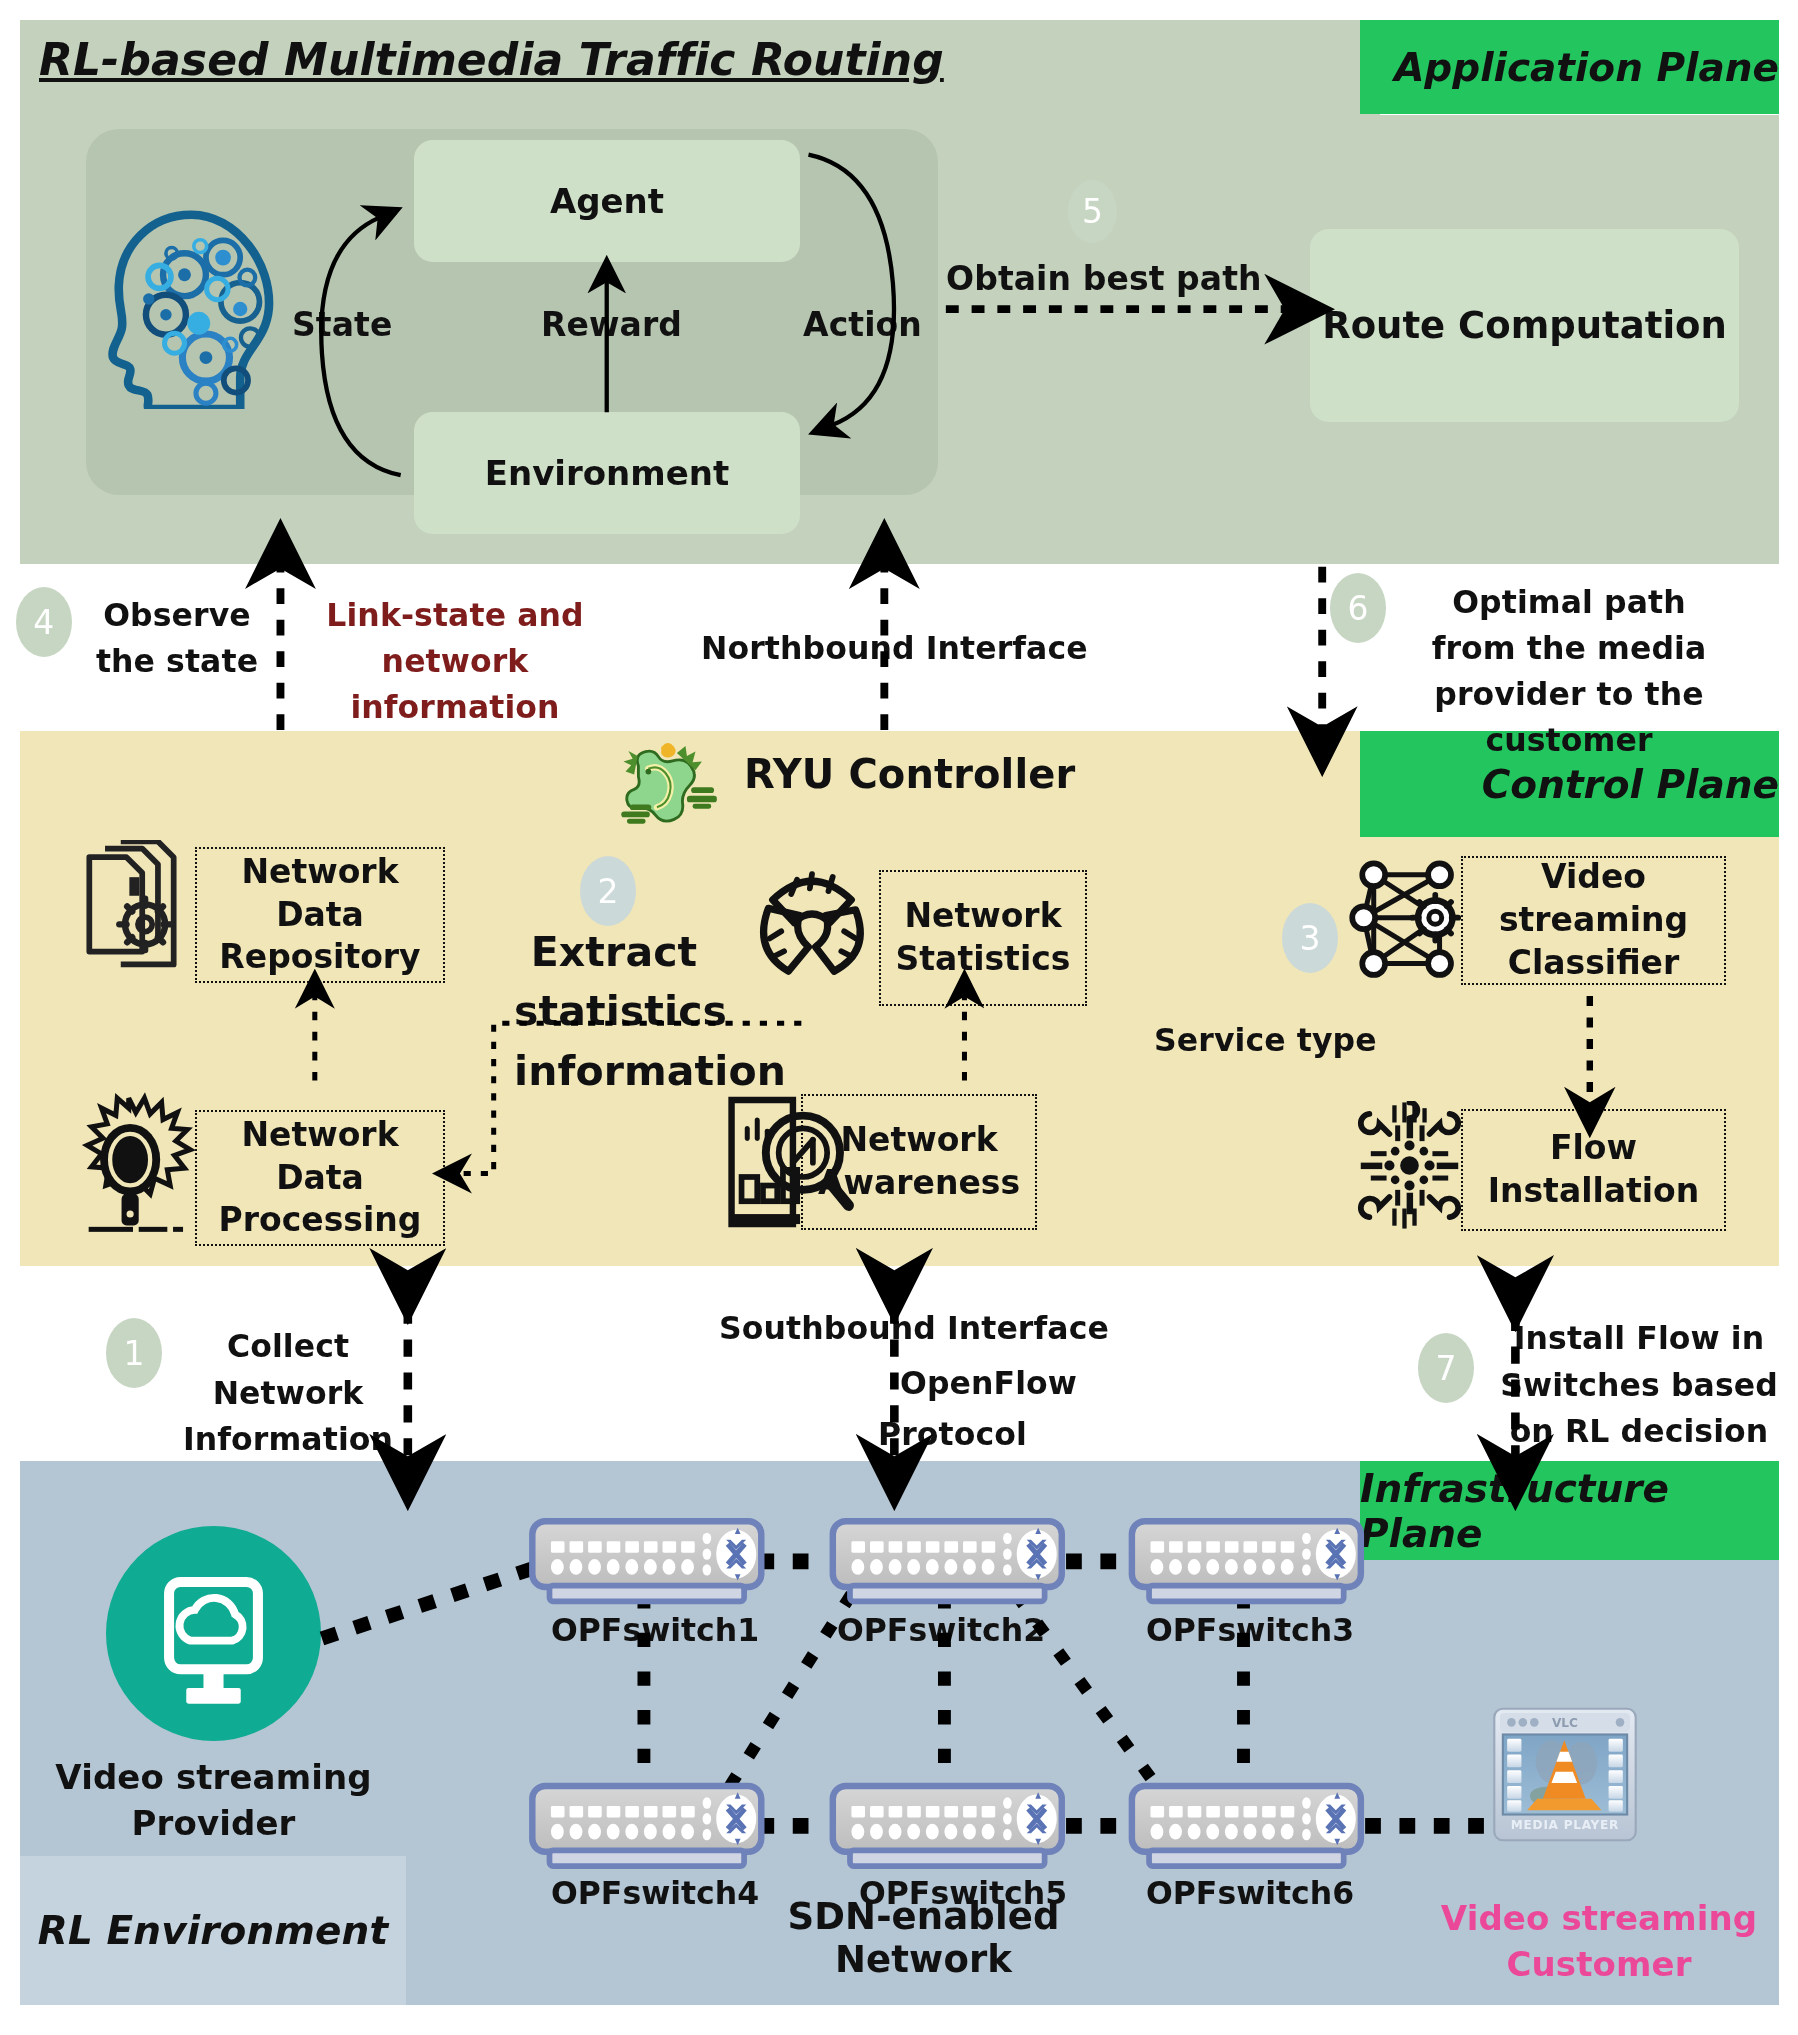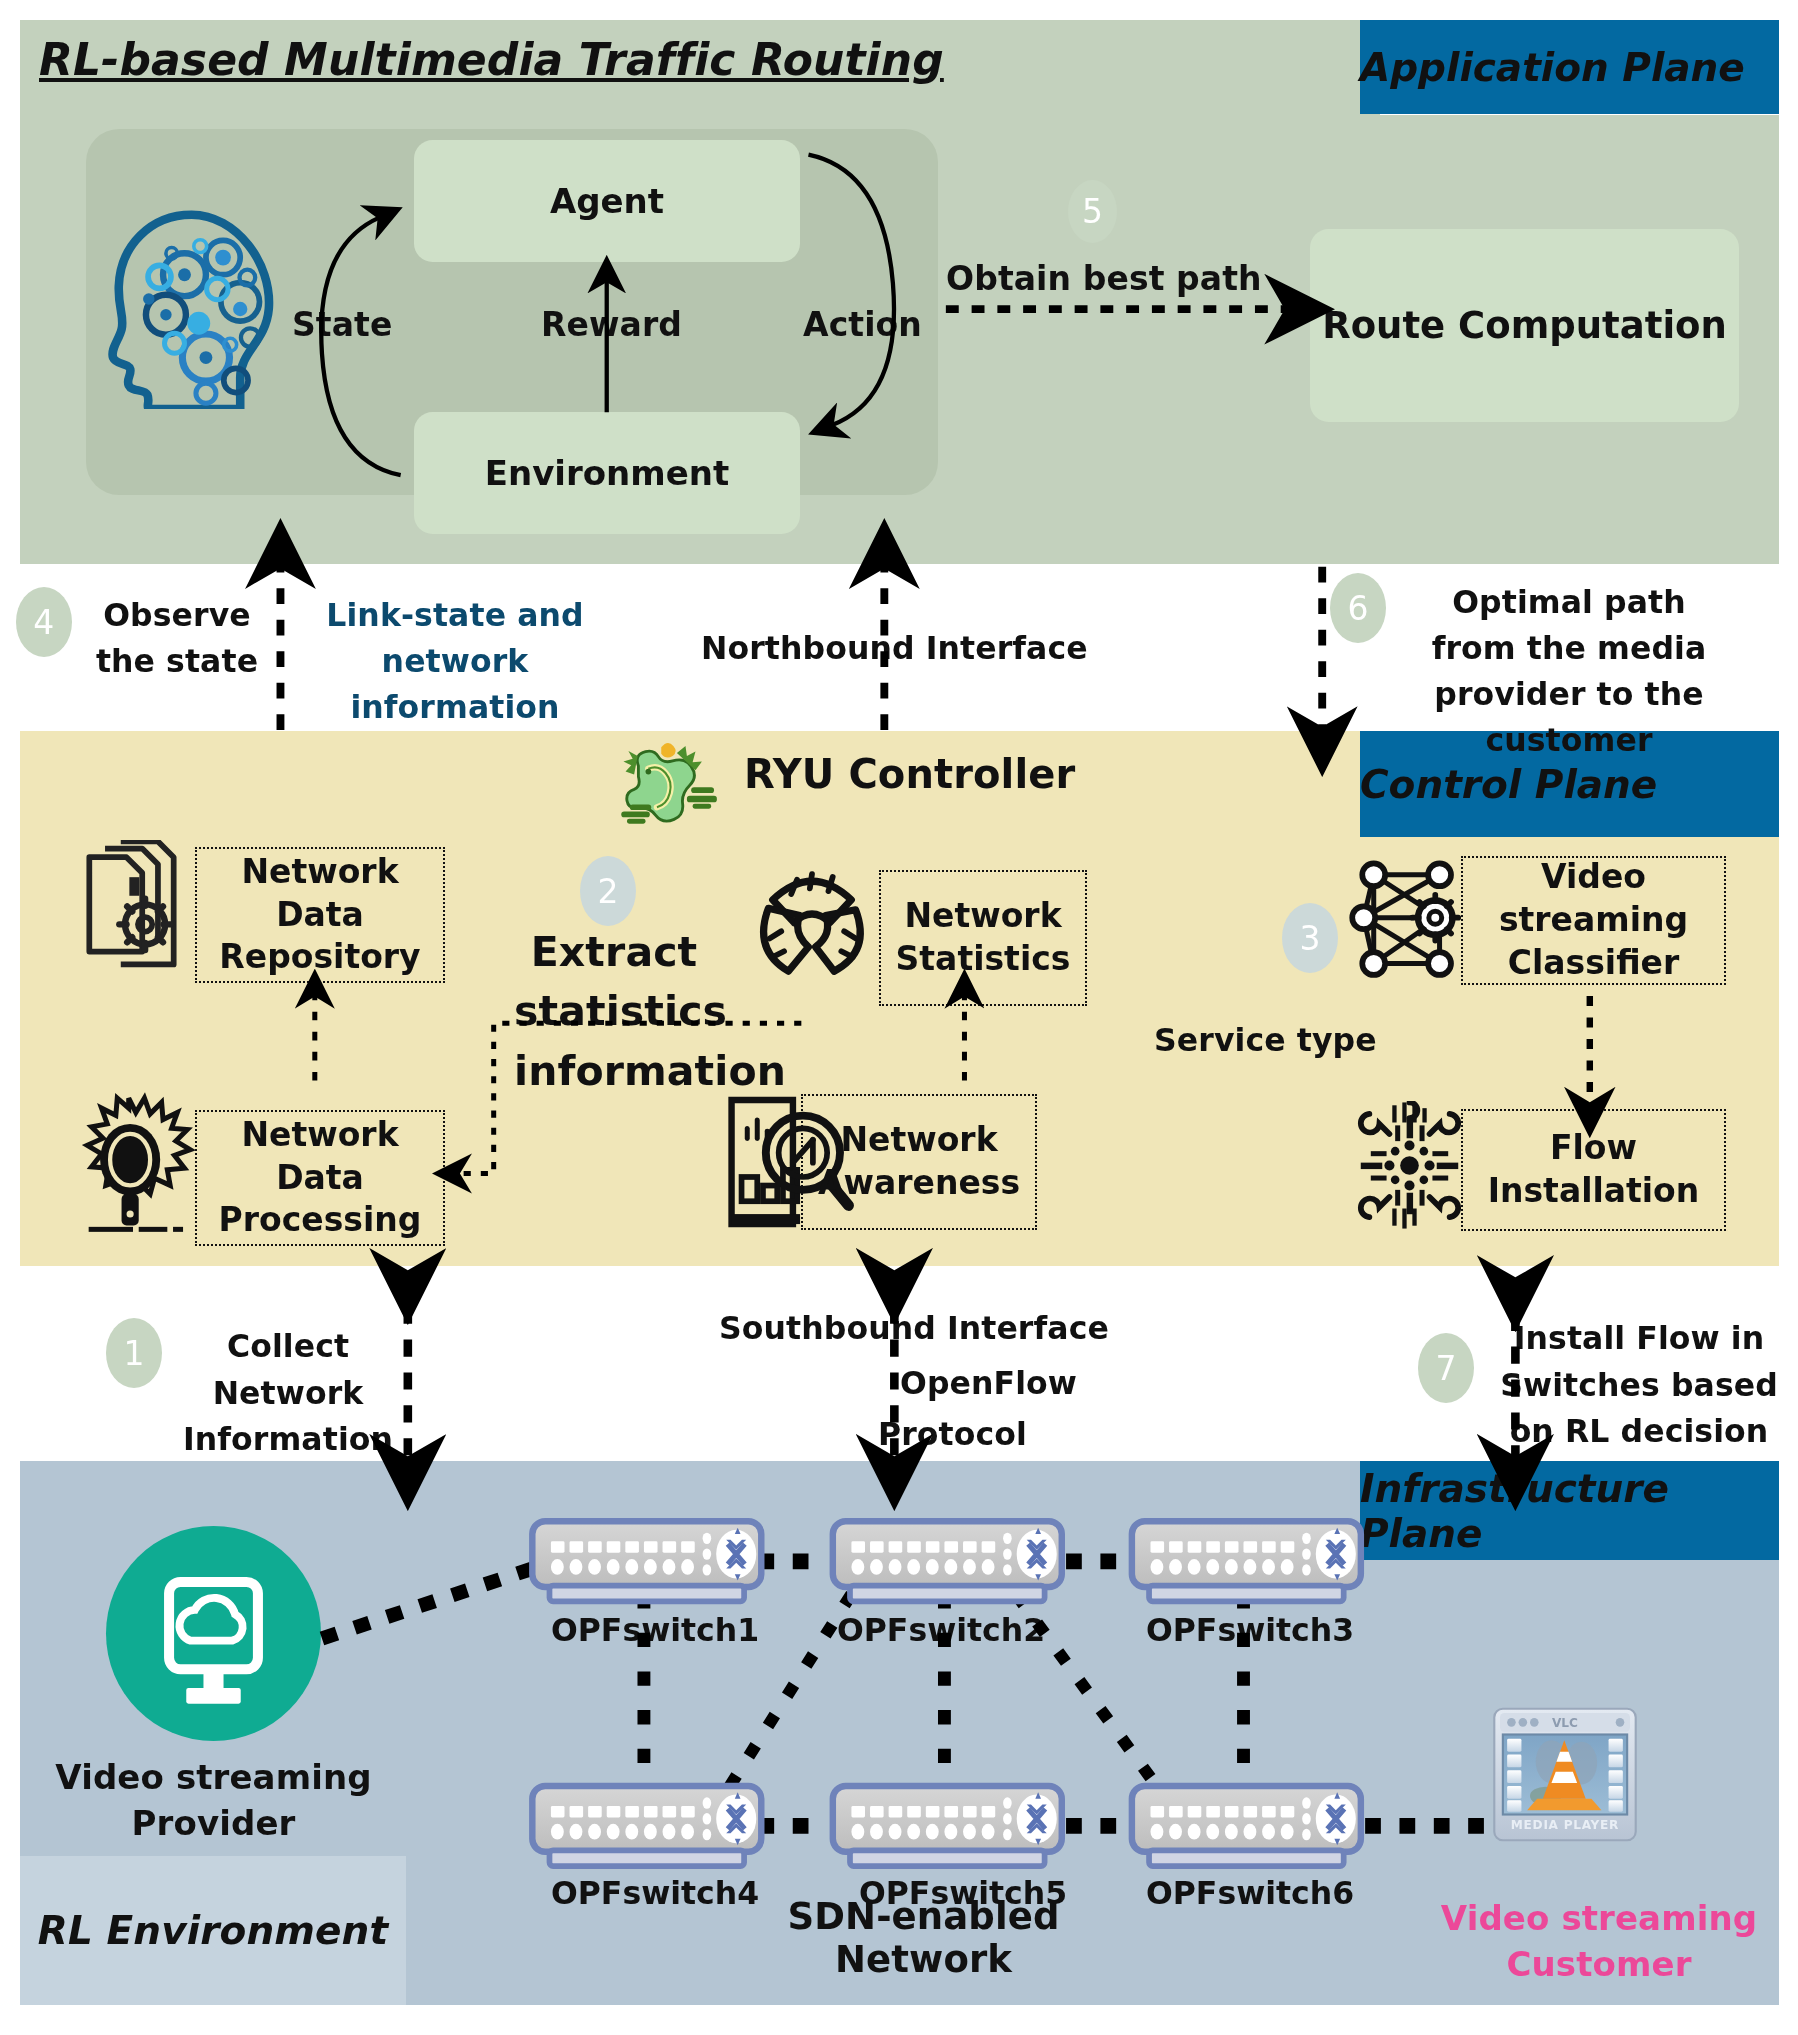--- a/index.html
+++ b/index.html
@@ -13,21 +13,21 @@
   
   .plane { position:absolute; }
   #app-plane   { left:20px;  top:20px;   width:1360px; height:544px;  background:#c3d1bd; }
   #app-plane-ext { left:1360px; top:115px; width:419px; height:449px; background:#c3d1bd; }
   #ctrl-plane  { left:20px;  top:731px; width:1360px; height:535px;  background:#f0e6b8; }
   #ctrl-plane-ext { left:1360px; top:837px; width:419px; height:429px; background:#f0e6b8; }
   #infra-plane { left:20px;  top:1461px; width:1360px; height:544px;  background:#b4c5d3; }
   #infra-plane-ext { left:1360px; top:1560px; width:419px; height:445px; background:#b4c5d3; }
 
   .plane-tag {
-    position:absolute; background:#0369a1; display:flex; align-items:center; justify-content:flex-start;
+    position:absolute; background:#22c55e; display:flex; align-items:center; justify-content:flex-end;
   }
   .plane-tag span { font-style:italic; font-weight:700; font-size:39px; color:#111; }
   #tag-app   { left:1360px; top:20px;   width:419px; height:94px; }
   #tag-ctrl  { left:1360px; top:731px; width:419px; height:106px; }
   #tag-infra { left:1360px; top:1461px; width:419px; height:99px; }
 
   
   #app-title {
     position:absolute; left:39px; top:34px; font-size:44px; font-style:italic; font-weight:700; color:#111;text-decoration:underline;
   }
@@ -65,21 +65,21 @@
   #badge-2 { left:580px;  top:856px; width:56px; height:70px; }
   #badge-3 { left:1282px; top:903px; width:56px; height:70px; }
 
   
   #brain { position:absolute; left:100px; top:209px; width:179px; height:200px; }
 
   
   #lbl-observe { position:absolute; left:77px; top:593px; width:200px; text-align:center;
                  font-size:31.5px; font-weight:700; line-height:1.46; color:#111; }
   #lbl-linkstate { position:absolute; left:301px; top:593px; width:308px; text-align:center;
-                 font-size:31.5px; font-weight:700; line-height:1.46; color:#0c4a6e; }
+                 font-size:31.5px; font-weight:700; line-height:1.46; color:#7f1d1d; }
   #lbl-northbound { position:absolute; left:701px; top:630px; font-size:31.5px; font-weight:700; color:#111; white-space:nowrap;}
   #lbl-optimal { position:absolute; left:1408px; top:580px; width:322px; text-align:center;
                  font-size:31.5px; font-weight:700; line-height:1.46; color:#111; }
 
   
   #ryu-title { position:absolute; left:744px; top:751px; font-size:40px; font-weight:700; color:#111; }
   #ryu-logo  { position:absolute; left:617px; top:737px; width:107px; height:97px; }
 
   .dbox {
     position:absolute; border:2.9px dotted #111; display:flex; align-items:center; justify-content:center;

